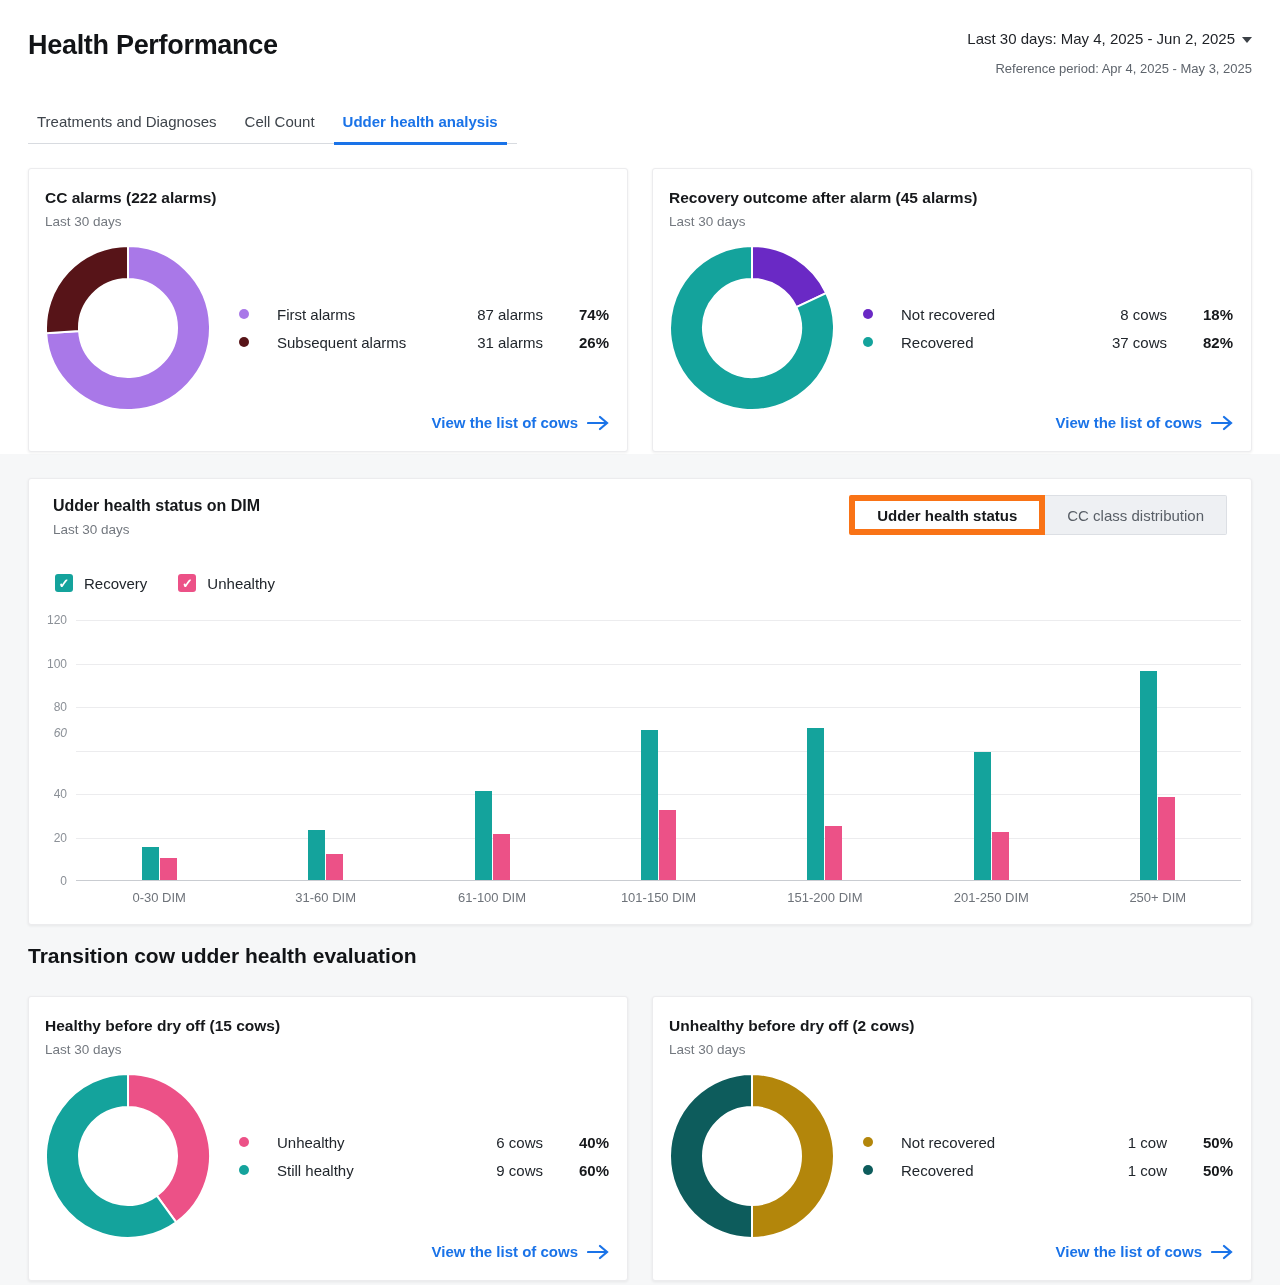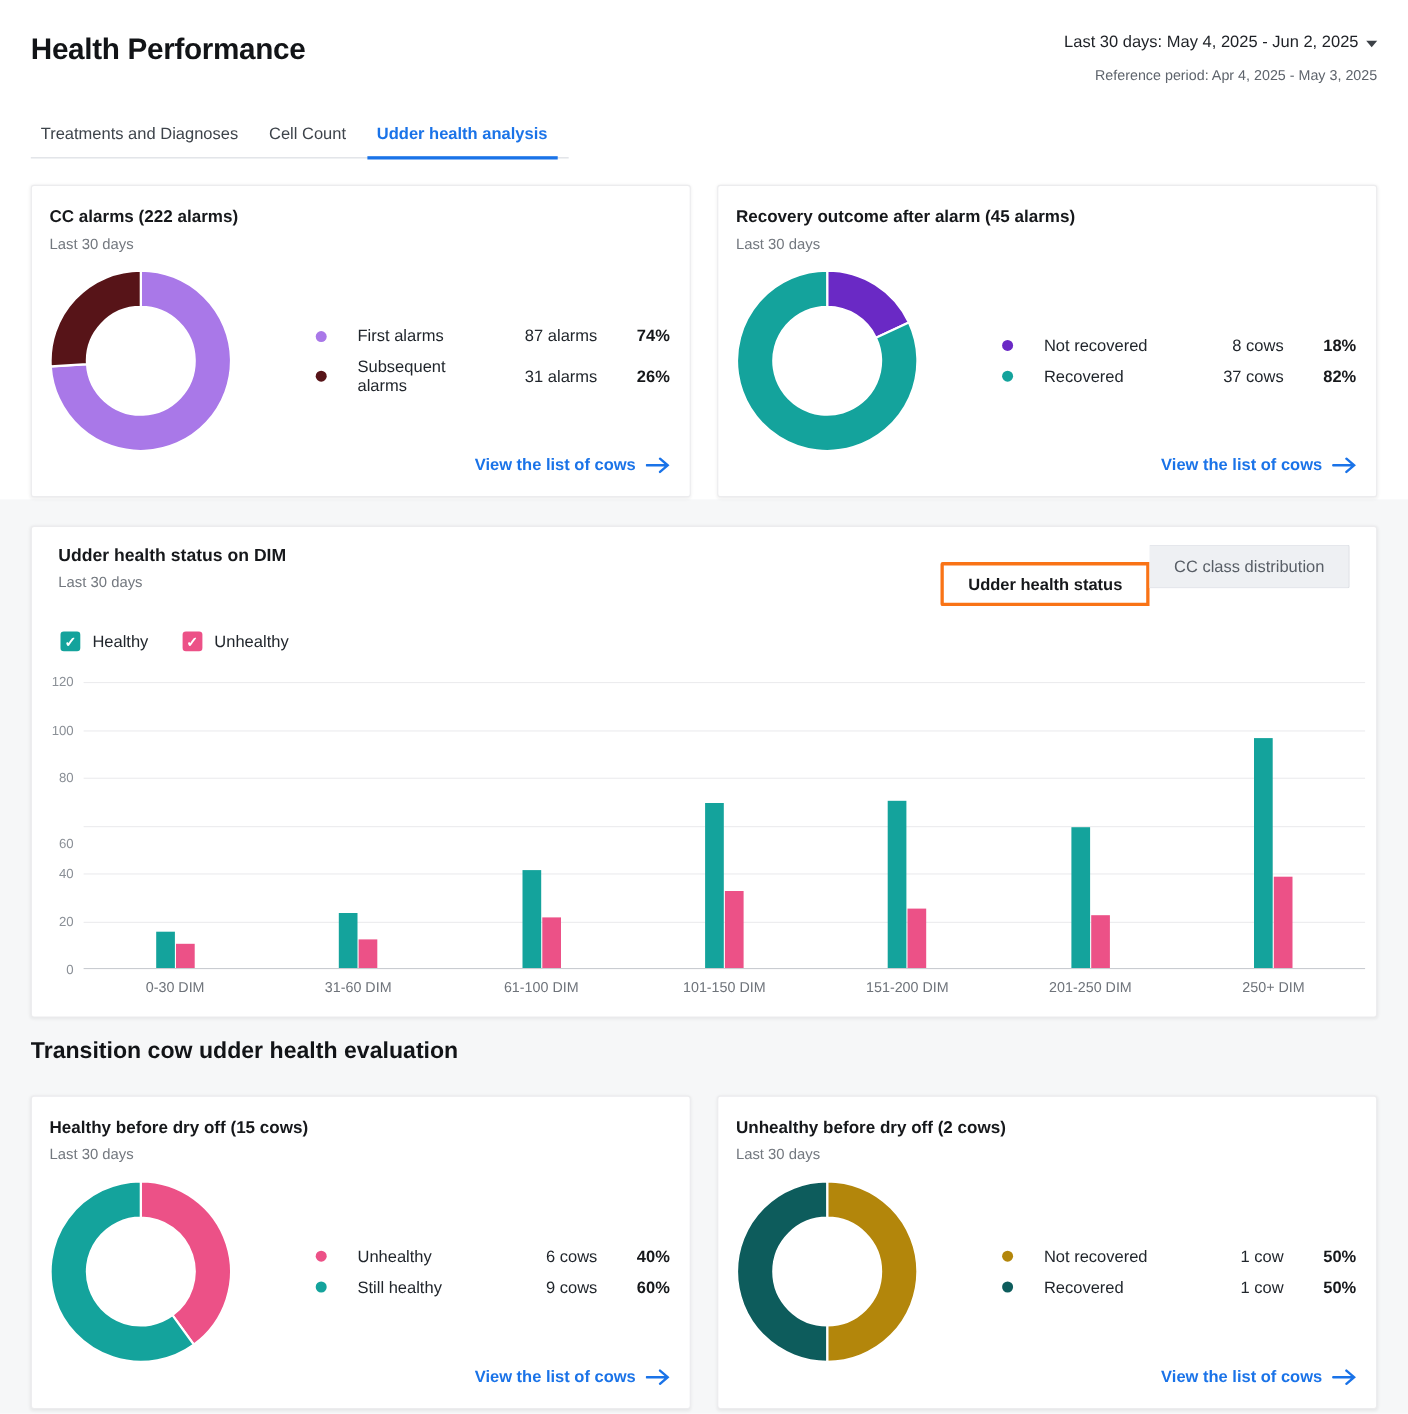--- a/index.html
+++ b/index.html
@@ -30,21 +30,21 @@
     border:1px solid #ececee; border-radius:3px;
     box-shadow:0 1px 3px rgba(25,28,33,0.07);
     padding:20px 18px 0 16px;
   }
   .card.pos-tl { left:28px;  top:168px; }
   .card.pos-tr { left:652px; top:168px; }
   .card.pos-bl { left:28px;  top:996px; height:285px; }
   .card.pos-br { left:652px; top:996px; height:285px; }
   .card-title { font-size:15.5px; font-weight:700; color:#16181b; }
   .card-sub { font-size:13.5px; color:#73787f; margin-top:7px; }
-  .card-body { display:flex; align-items:center; margin-top:16px;gap:48px; }
+  .card-body { display:flex; align-items:center; margin-top:16px; }
   .donut { width:166px; height:166px; flex:none; }
   .legend { flex:1; margin-left:28px; display:flex; flex-direction:column; gap:11px; }
   .legend-row { display:flex; align-items:center; font-size:15px; color:#21262c; }
   .dot { width:10px; height:10px; border-radius:50%; margin-right:28px; flex:none; }
   .l-label { flex:1; }
   .l-value { width:112px; text-align:right; }
   .l-pct { width:66px; text-align:right; font-weight:700; color:#16181b; }
   .card-link {
     position:absolute; right:18px; bottom:20px;
     color:#1a73e8; font-size:15px; font-weight:700;
@@ -54,21 +54,21 @@
 
   
   .chart-card {
     position:absolute; left:28px; top:478px; width:1224px; height:447px;
     background:#fff; border:1px solid #ececee; border-radius:3px;
     box-shadow:0 1px 3px rgba(25,28,33,0.07); padding:18px 24px;
   }
   .chart-card .card-title { font-size:16px; }
   .segmented { position:absolute; top:16px; right:24px; display:flex; cursor:pointer; }
   .seg-btn { height:40px; display:flex; align-items:center; padding:0 22px; font-size:15px; }
-  .seg-btn.active { background:#fff; border:3px solid #f97316; color:#16181b; font-weight:700; border-radius:2px 0 0 2px;margin-top:16px; }
+  .seg-btn.active { background:#fff; border:6px solid #f97316; color:#16181b; font-weight:700; border-radius:2px 0 0 2px; }
   .seg-btn.inactive { background:#eef0f3; border:1px solid #dcdfe4; border-left:none; color:#585e66; border-radius:0 2px 2px 0; }
 
   .cb-row { position:absolute; left:26px; top:95px; display:flex; align-items:center; }
   .checkbox { width:18px; height:18px; border-radius:3px; color:#fff; font-size:13px; font-weight:700; display:flex; align-items:center; justify-content:center; cursor:pointer; }
   .cb-label { font-size:15px; color:#21262c; margin-left:11px; margin-right:31px; }
 
   .plot-area { position:absolute; left:47px; top:141px; width:1165px; height:261px; border-bottom:1px solid #c9ccd1; }
   .gridline { position:absolute; left:0; right:0; height:1px; background:#ececee; }
   .ytick { position:absolute; left:-47px; width:38px; text-align:right; font-size:12px; color:#8b9097; transform:translateY(-50%); }
   .groups { position:absolute; left:0; right:0; top:0; bottom:0; display:flex; }
@@ -164,33 +164,33 @@
   <div class="card-title">Udder health status on DIM</div>
   <div class="card-sub">Last 30 days</div>
 
   <div class="segmented">
     <div class="seg-btn active">Udder health status</div>
     <div class="seg-btn inactive">CC class distribution</div>
   </div>
 
   <div class="cb-row">
     <span class="checkbox" style="background-color: rgb(20, 163, 156);">✓</span>
-    <span class="cb-label">Healthy</span>
+    <span class="cb-label">Recovery</span>
     <span class="checkbox" style="background-color: rgb(236, 81, 135);">✓</span>
     <span class="cb-label">Unhealthy</span>
   </div>
 
   <div class="plot-area" id="plot">
       <div class="ytick" style="top: 261px;">0</div>
       <div class="gridline" style="top: 217.5px;"></div>
       <div class="ytick" style="top: 217.5px;">20</div>
       <div class="gridline" style="top: 174px;"></div>
       <div class="ytick" style="top: 174px;">40</div>
       <div class="gridline" style="top: 130.5px;"></div>
-      <div class="ytick" style="top: 147px;">60</div>
+      <div class="ytick" style="top: 113px; font-style: italic;">60</div>
       <div class="gridline" style="top: 87px;"></div>
       <div class="ytick" style="top: 87px;">80</div>
       <div class="gridline" style="top: 43.5px;"></div>
       <div class="ytick" style="top: 43.5px; padding-left: 12px;">100</div>
       <div class="gridline" style="top: 0px;"></div>
       <div class="ytick" style="top: 0px;">120</div>
       <div class="groups">
         <div class="group">
           <div class="bar" style="height: 32.625px; background: rgb(20, 163, 156);"></div>
           <div class="bar" style="height: 21.75px; background: rgb(236, 81, 135);"></div>

